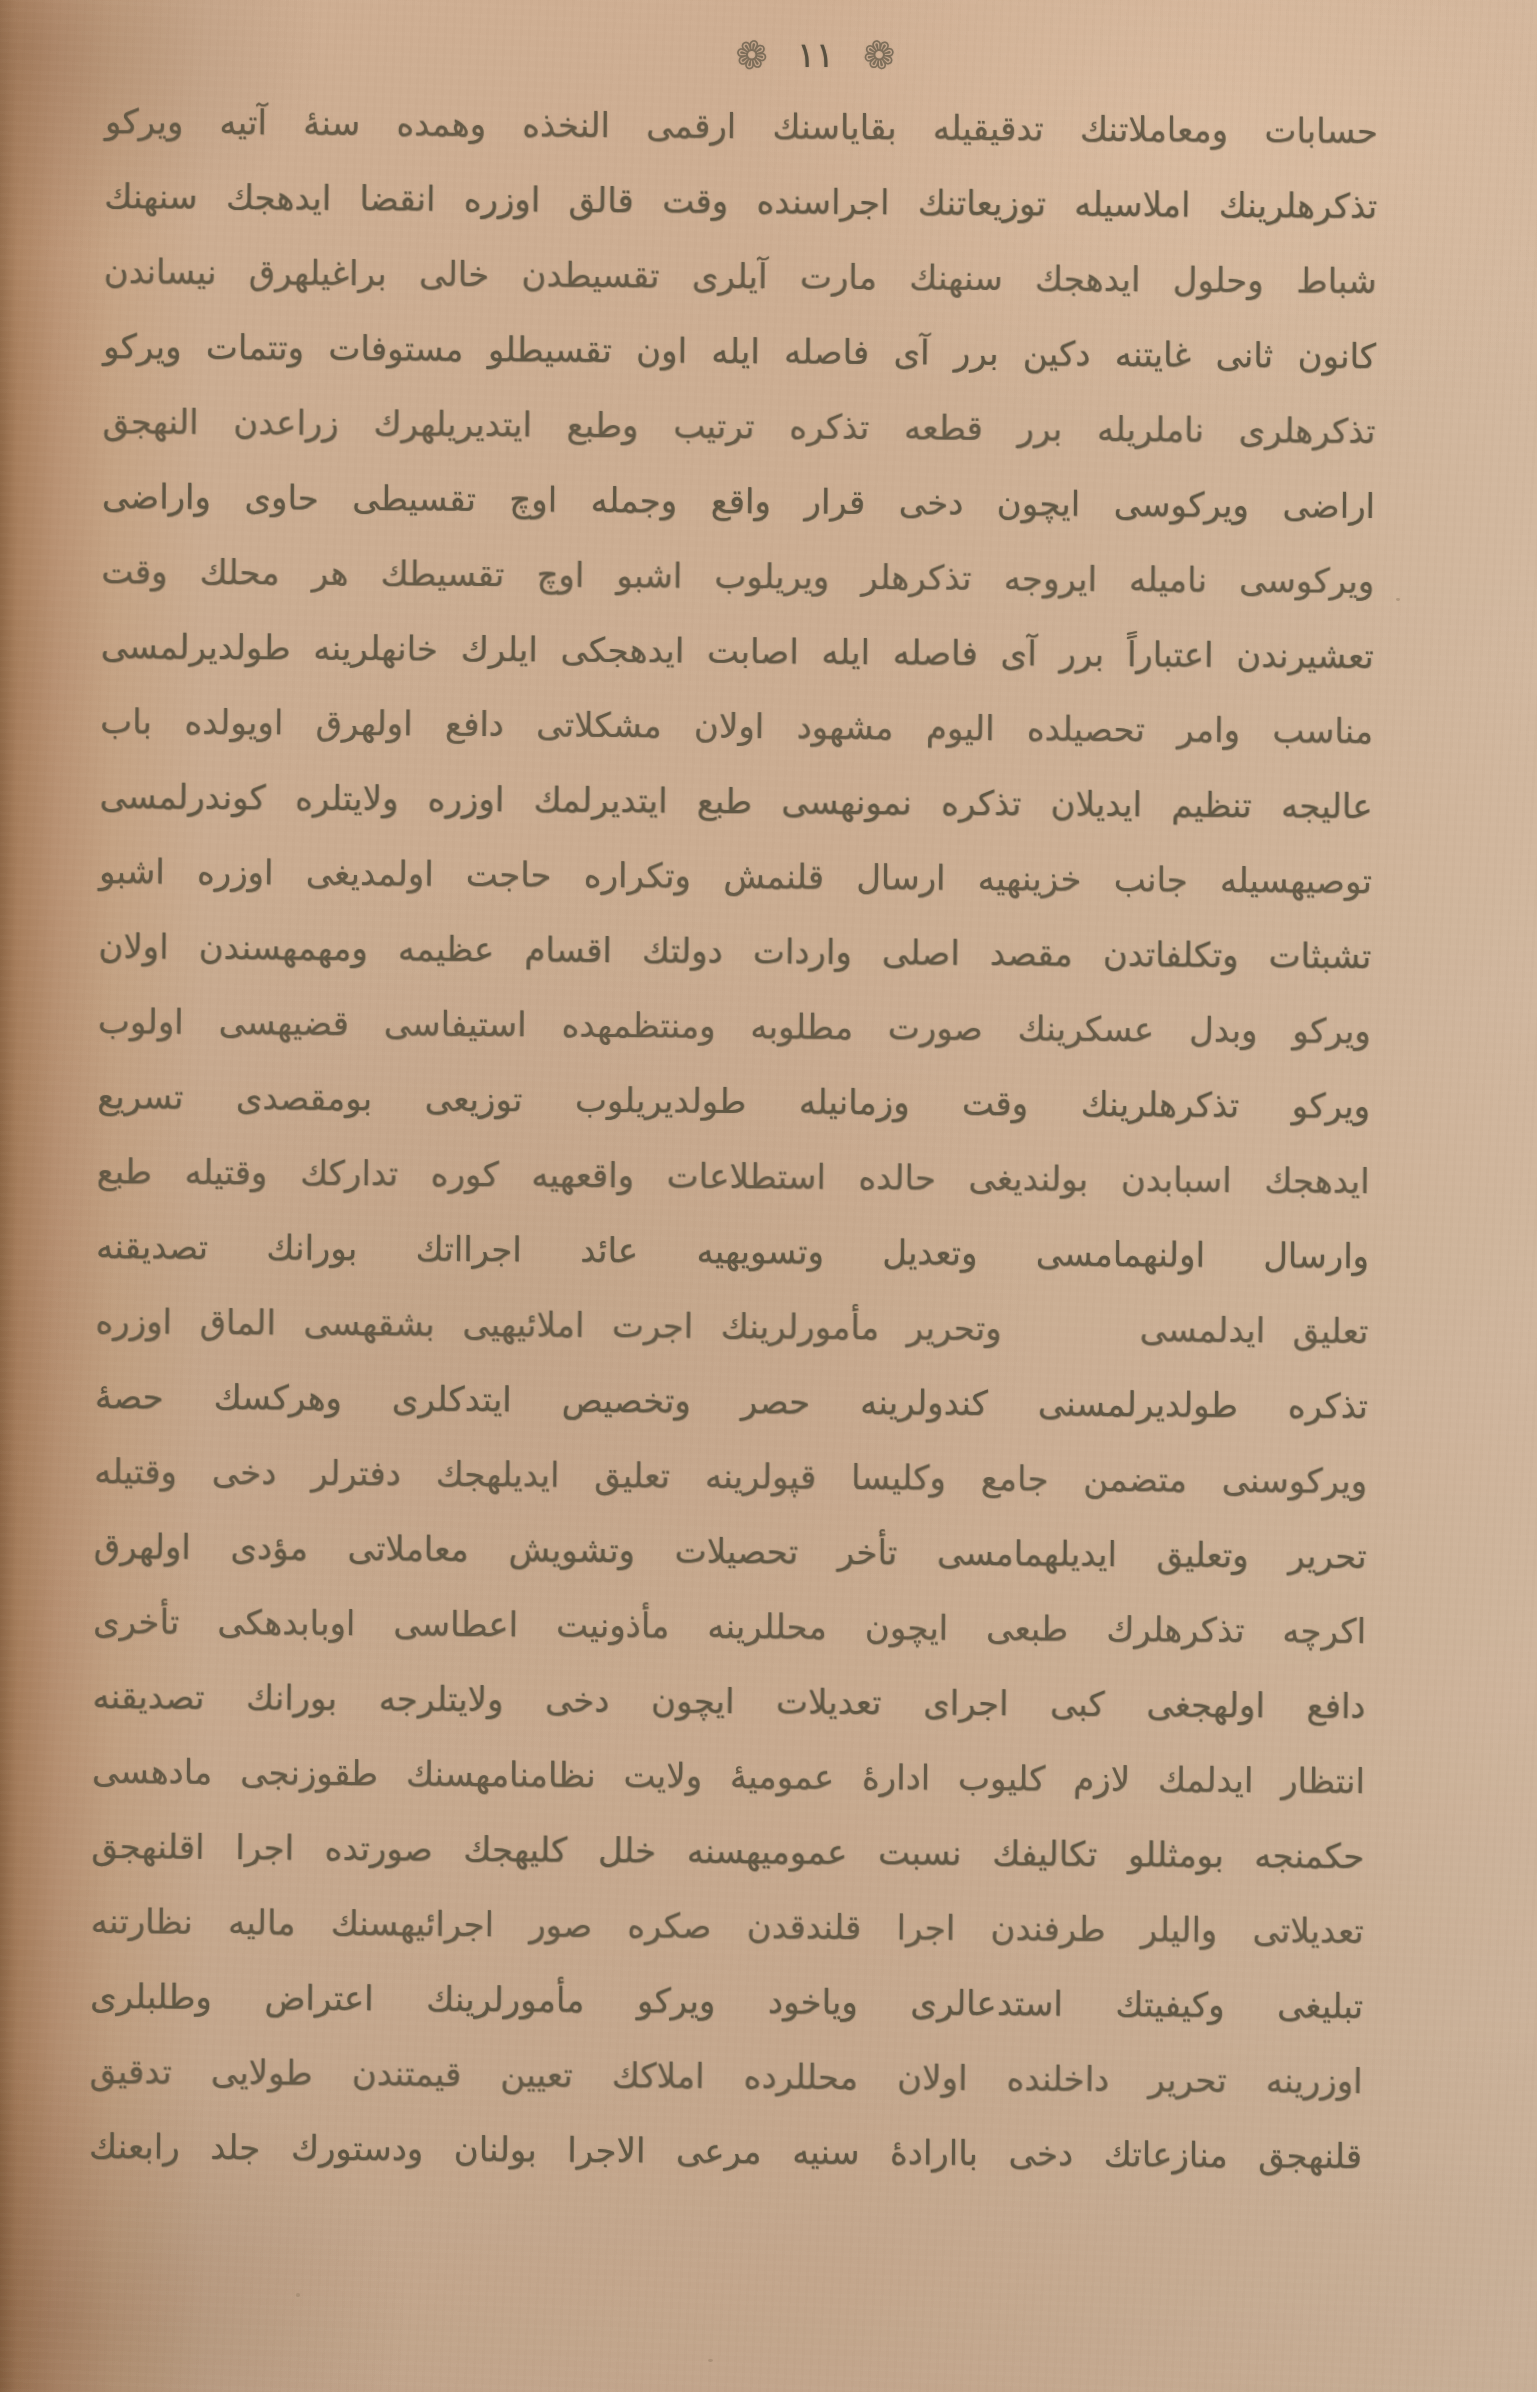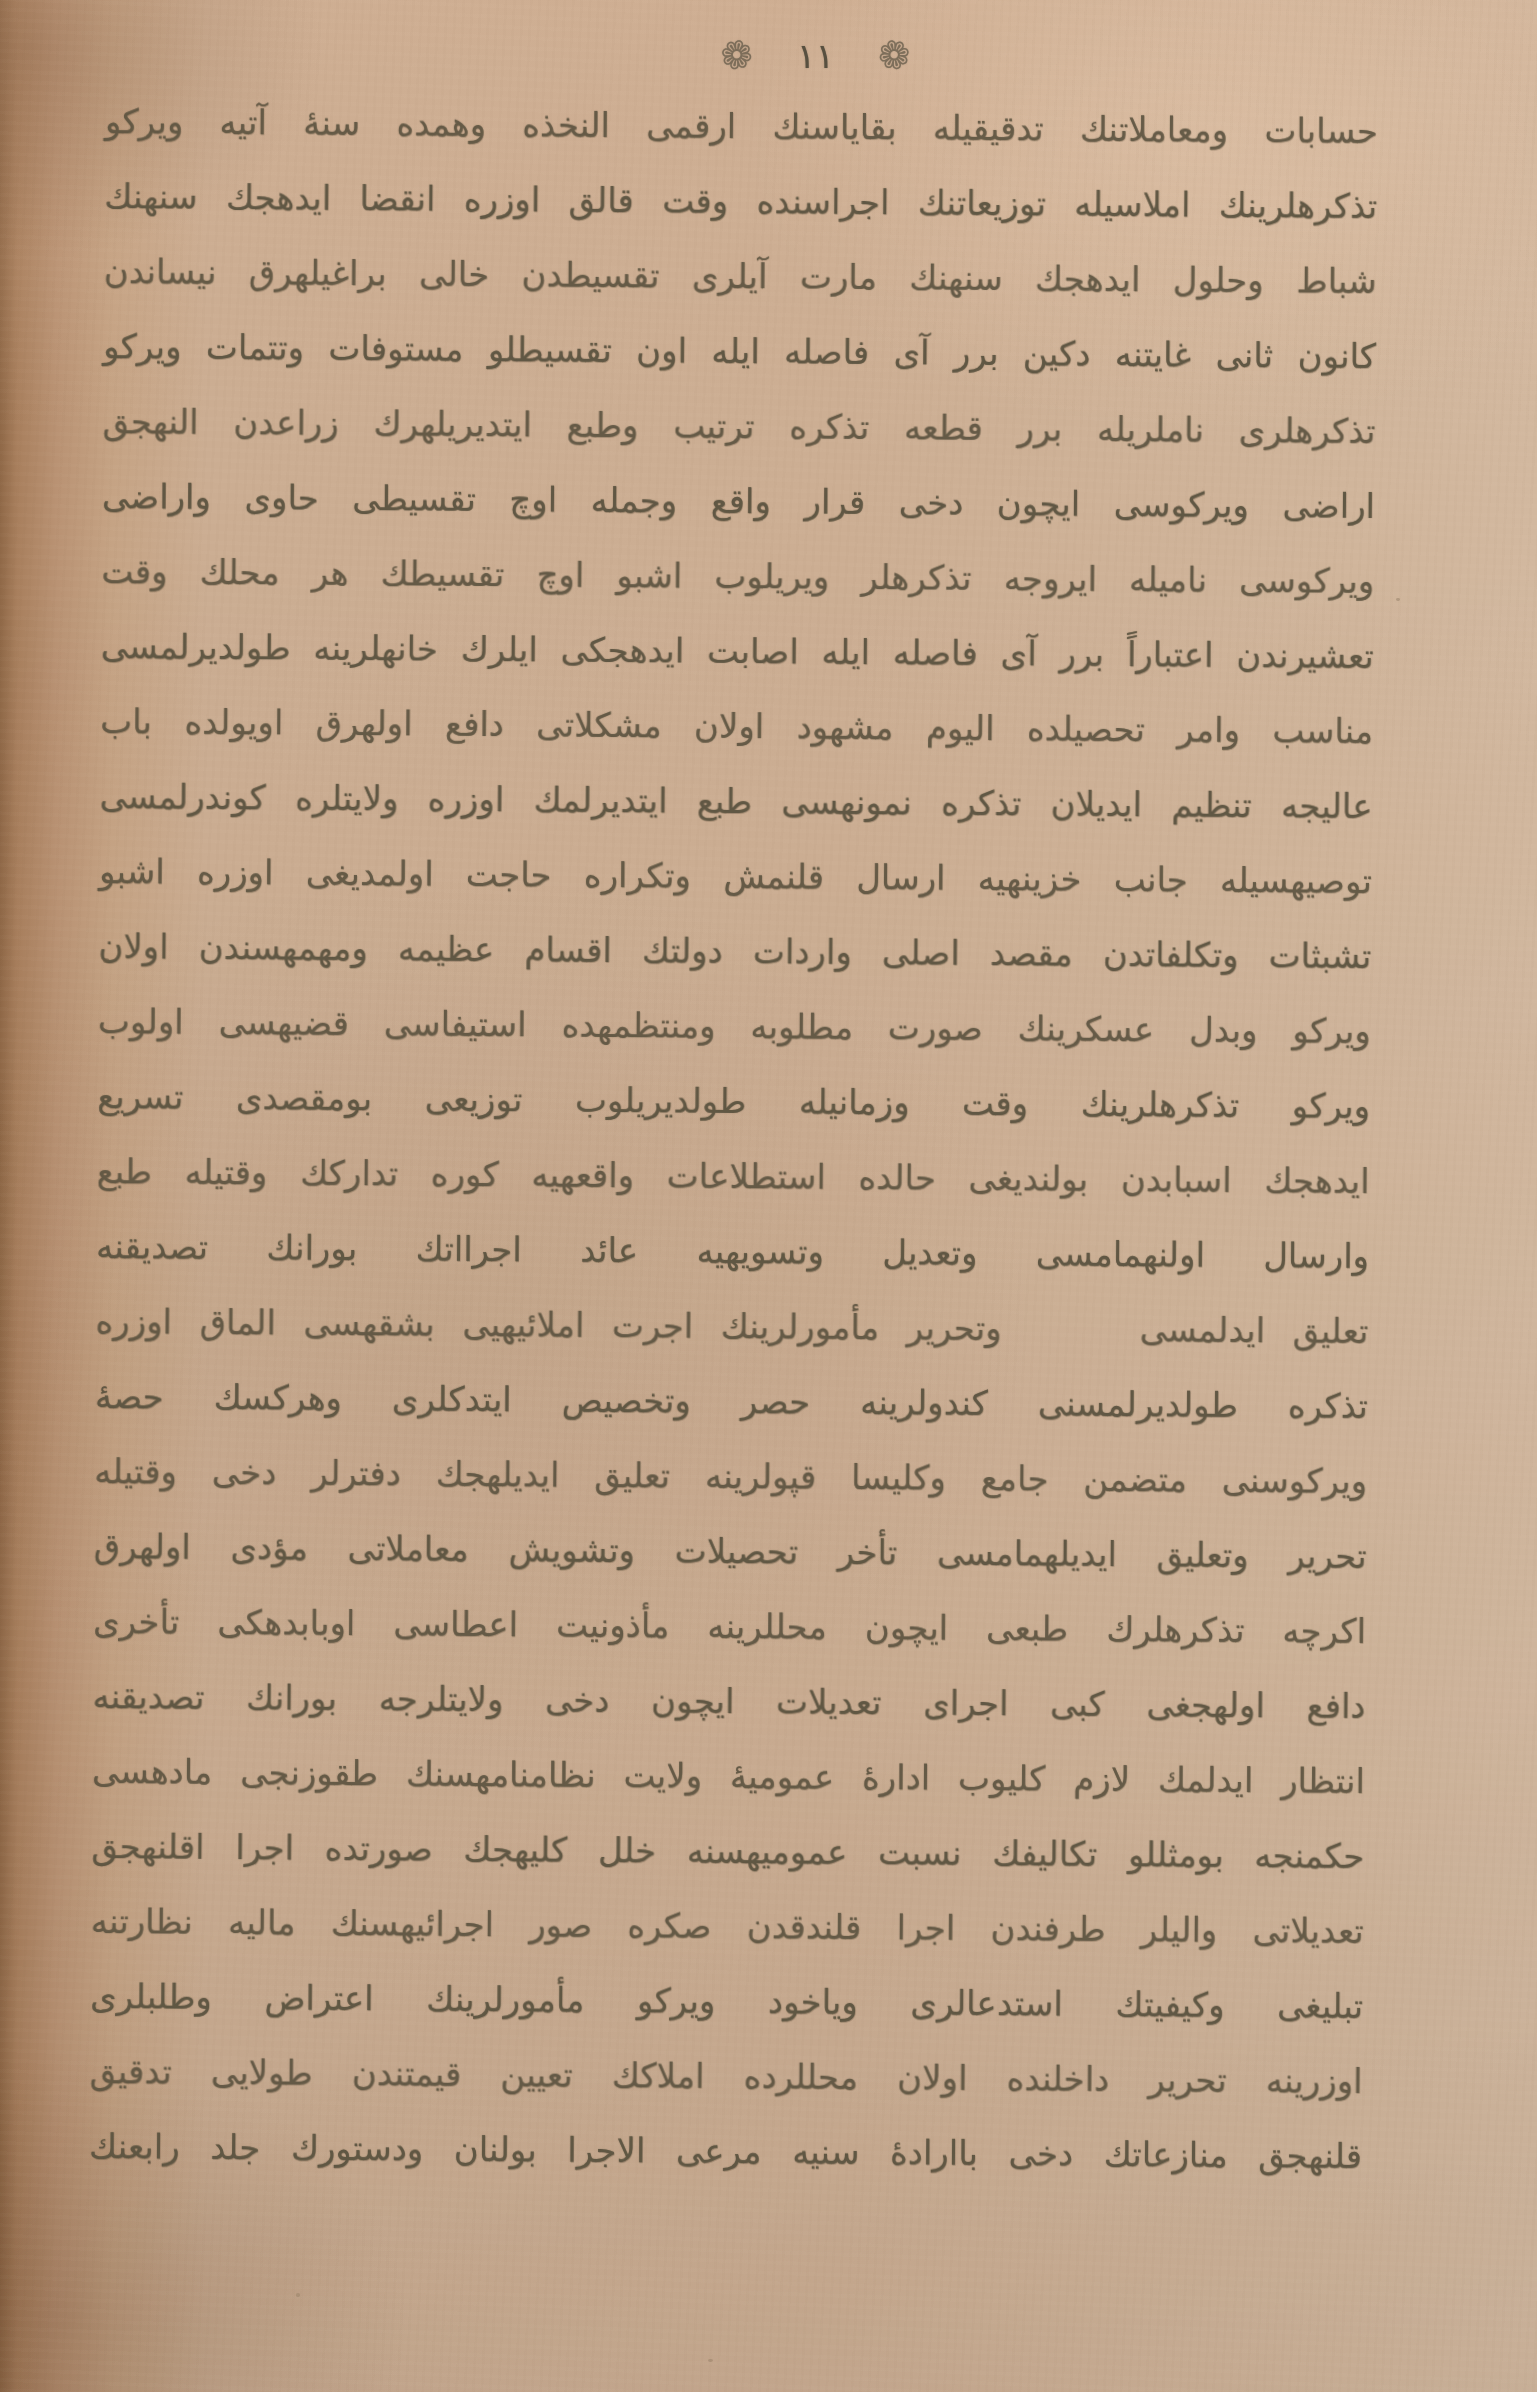--- a/index.html
+++ b/index.html
@@ -33,22 +33,22 @@
   }
   .ornament{
     display:inline-block;font-size:39px;line-height:56px;
     opacity:0.72;vertical-align:middle;
     text-shadow:0 0 1.4px rgba(94,85,68,0.5);
   }
   .ornament.left-o{transform:rotate(-14deg);}
   .ornament.right-o{transform:rotate(12deg);}
   .page-number{
     display:inline-block;font-size:35px;line-height:56px;
-    margin:0 39px;vertical-align:middle;
-    color:#585040;text-shadow:0 0 1.4px rgba(88,80,64,0.55);
+    margin:0 24px;vertical-align:middle;
+    color:#585040;text-shadow:0 0 1.4px rgba(88,80,64,0.55);font-family:Liberation Serif, serif;
   }
   .text-block{
     position:absolute;top:89px;left:97px;width:1273px;height:2088px;
     transform:rotate(0.45deg);
     transform-origin:50% 50%;
     direction:rtl;
     filter:blur(0.2px);
   }
   .text-line{
     height:75px;line-height:75px;

